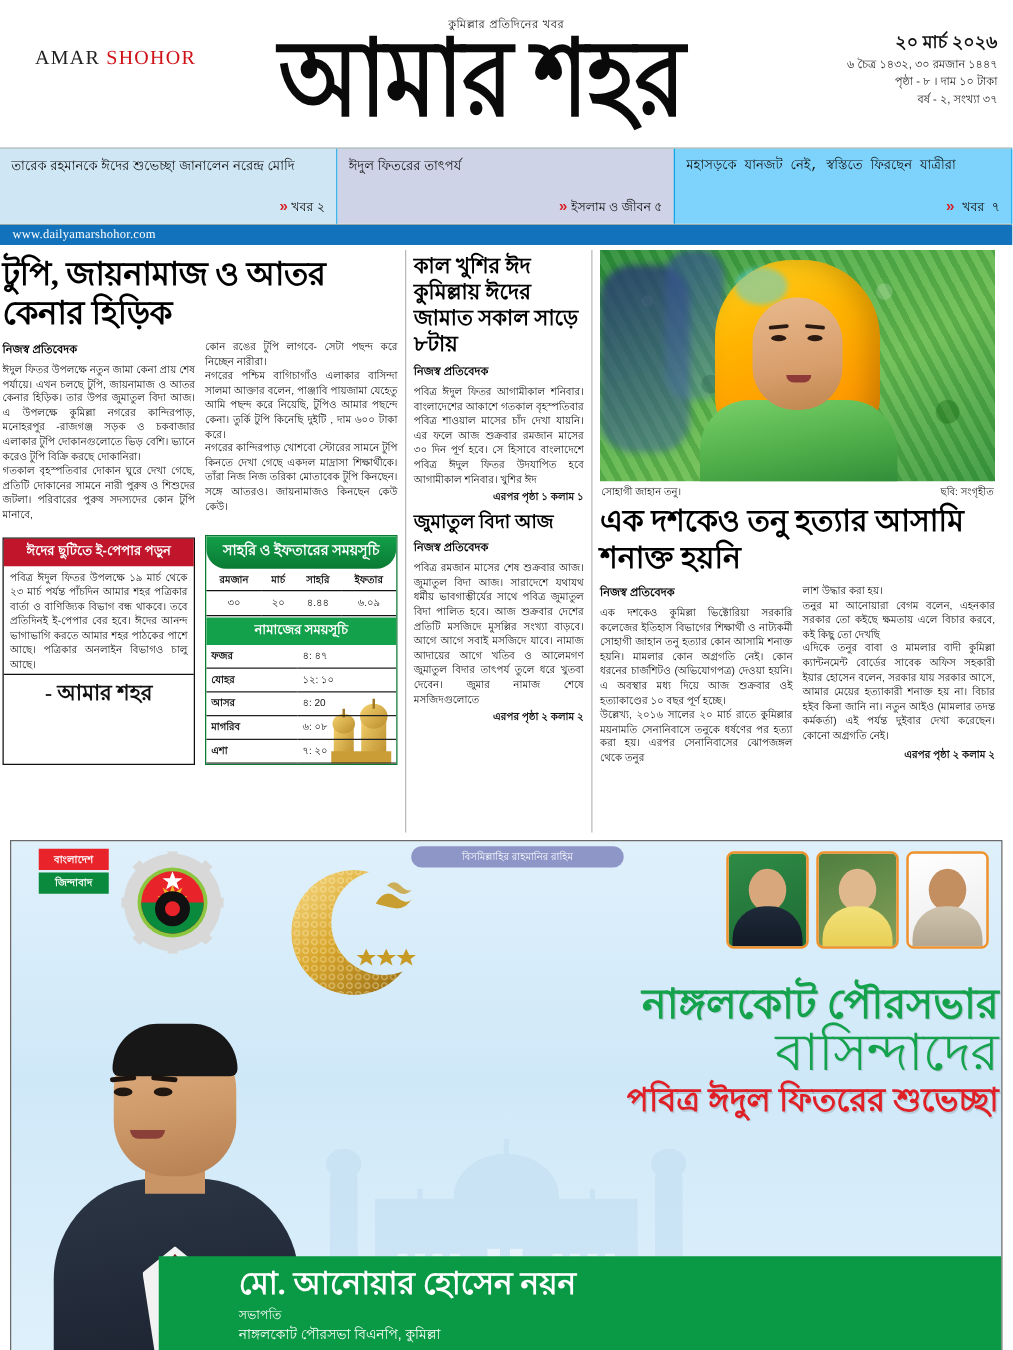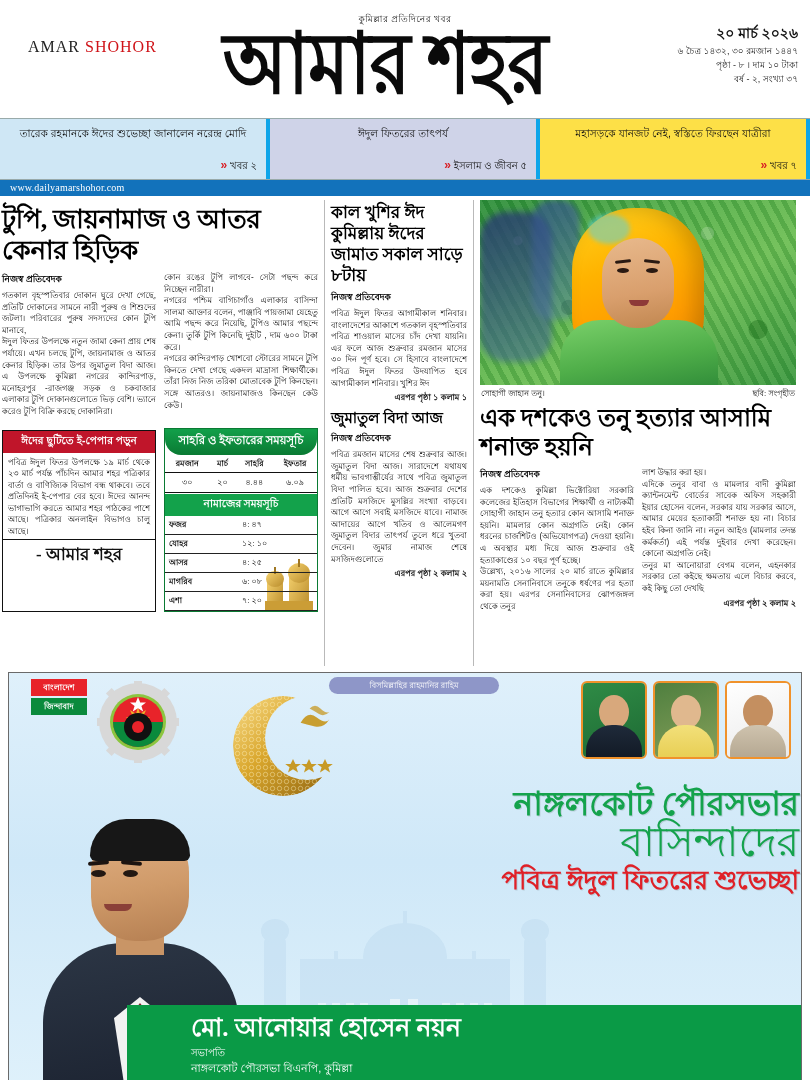--- a/index.html
+++ b/index.html
@@ -14,24 +14,24 @@
   .nameplate{position:absolute;left:150px;top:18px;width:470px;text-align:center;
     font-family:"Liberation Serif",serif;font-weight:bold;font-size:74px;line-height:80px;color:#0a0a0a;
     letter-spacing:-1px;white-space:nowrap;transform:scaleY(1.15);transform-origin:top center;}
   .dateblock{position:absolute;right:12px;top:22px;width:185px;text-align:right;line-height:1.35;}
   .dateblock .day{color:#d81f26;font-weight:bold;font-size:21px;letter-spacing:.5px;}
   .dateblock .greg{font-size:14px;font-weight:bold;color:#111;margin-top:2px;}
   .dateblock .small{font-size:9px;color:#1a1a1a;margin-top:2px;}
 
   
   .teasers{display:flex;height:60px;border-top:1px solid #9aa;border-bottom:1px solid #9aa;}
-  .teaser{position:relative;flex:1;padding:7px 9px 0 9px;border-right:4px solid #0ea5e9;text-align:center;}
+  .teaser{position:relative;flex:1;padding:7px 9px 0 9px;border-right:1px solid #0ea5e9;}
   .t1{background:#cfe7f5;}
   .t2{background:#cfd3e8;}
-  .t3{background:#fde047;}
+  .t3{background:#7dd3fc;font-family:Liberation Mono, monospace;}
   .teaser .txt{font-size:10.5px;line-height:15px;color:#101010;}
   .teaser .jump{position:absolute;right:9px;bottom:4px;font-size:10px;color:#101010;white-space:nowrap;}
   .teaser .jump b{color:#d81f26;font-size:12px;}
 
   
   .urlbar{background:#1272bb;color:#fff;font-family:"Liberation Serif",serif;font-size:10px;
     padding:2px 0 3px 10px;letter-spacing:.2px;}
 
   
   .main{display:flex;padding:4px 8px 0 2px;height:470px;box-sizing:border-box;}
@@ -190,22 +190,22 @@
 
   <div class="urlbar">www.dailyamarshohor.com</div>
 
   <div class="main">
 
     <div class="col-left">
       <div class="hl-left">টুপি, জায়নামাজ ও আতর কেনার হিড়িক</div>
       <div class="two-col">
         <div>
           <div class="byline">নিজস্ব প্রতিবেদক</div>
+          <div class="body">ঈদুল ফিতর উপলক্ষে নতুন জামা কেনা প্রায় শেষ পর্যায়ে। এখন চলছে টুপি, জায়নামাজ ও আতর কেনার হিড়িক। তার উপর জুমাতুল বিদা আজ। এ উপলক্ষে কুমিল্লা নগরের কান্দিরপাড়, মনোহরপুর -রাজগঞ্জ সড়ক ও চকবাজার এলাকার টুপি দোকানগুলোতে ভিড় বেশি। ভ্যানে করেও টুপি বিক্রি করছে দোকানিরা।</div>
           <div class="body">গতকাল বৃহস্পতিবার দোকান ঘুরে দেখা গেছে, প্রতিটি দোকানের সামনে নারী পুরুষ ও শিশুদের জটলা। পরিবারের পুরুষ সদস্যদের কোন টুপি মানাবে,</div>
-          <div class="body">ঈদুল ফিতর উপলক্ষে নতুন জামা কেনা প্রায় শেষ পর্যায়ে। এখন চলছে টুপি, জায়নামাজ ও আতর কেনার হিড়িক। তার উপর জুমাতুল বিদা আজ। এ উপলক্ষে কুমিল্লা নগরের কান্দিরপাড়, মনোহরপুর -রাজগঞ্জ সড়ক ও চকবাজার এলাকার টুপি দোকানগুলোতে ভিড় বেশি। ভ্যানে করেও টুপি বিক্রি করছে দোকানিরা।</div>
         </div>
         <div>
           <div class="body">কোন রঙের টুপি লাগবে- সেটা পছন্দ করে নিচ্ছেন নারীরা।</div>
           <div class="body">নগরের পশ্চিম বাগিচাগাঁও এলাকার বাসিন্দা সালমা আক্তার বলেন, পাঞ্জাবি পায়জামা যেহেতু আমি পছন্দ করে নিয়েছি, টুপিও আমার পছন্দে কেনা। তুর্কি টুপি কিনেছি দুইটি , দাম ৬০০ টাকা করে।</div>
           <div class="body">নগরের কান্দিরপাড় খোশবো স্টোরের সামনে টুপি কিনতে দেখা গেছে একদল মাদ্রাসা শিক্ষার্থীকে। তাঁরা নিজ নিজ তরিকা মোতাবেক টুপি কিনছেন। সঙ্গে আতরও। জায়নামাজও কিনছেন কেউ কেউ।</div>
         </div>
       </div>
 
       <div class="two-col" style="margin-top:6px;">
 
@@ -239,21 +239,21 @@
                 <tr>
                   <td class="n">ফজর</td>
                   <td class="v">৪: ৪৭</td>
                 </tr>
             <tr>
                   <td class="n">যোহর</td>
                   <td class="v">১২: ১০</td>
                 </tr>
             <tr>
                   <td class="n">আসর</td>
-                  <td class="v">৪: ২৫</td>
+                  <td class="v">৪: 20</td>
                 </tr>
             <tr>
                   <td class="n">মাগরিব</td>
                   <td class="v">৬: ০৮</td>
                 </tr>
             <tr>
                   <td class="n">এশা</td>
                   <td class="v">৭: ২০</td>
                 </tr>
           </tbody>
@@ -312,22 +312,22 @@
 
       <div class="hl-right">এক দশকেও তনু হত্যার আসামি শনাক্ত হয়নি</div>
       <div class="two-col">
         <div>
           <div class="byline">নিজস্ব প্রতিবেদক</div>
           <div class="body">এক দশকেও কুমিল্লা ভিক্টোরিয়া সরকারি কলেজের ইতিহাস বিভাগের শিক্ষার্থী ও নাট্যকর্মী সোহাগী জাহান তনু হত্যার কোন আসামি শনাক্ত হয়নি। মামলার কোন অগ্রগতি নেই। কোন ধরনের চার্জশিটও (অভিযোগপত্র) দেওয়া হয়নি। এ অবস্থার মধ্য দিয়ে আজ শুক্রবার ওই হত্যাকাণ্ডের ১০ বছর পূর্ণ হচ্ছে।</div>
           <div class="body">উল্লেখ্য, ২০১৬ সালের ২০ মার্চ রাতে কুমিল্লার ময়নামতি সেনানিবাসে তনুকে ধর্ষণের পর হত্যা করা হয়। এরপর সেনানিবাসের ঝোপজঙ্গল থেকে তনুর</div>
         </div>
         <div>
           <div class="body">লাশ উদ্ধার করা হয়।</div>
+          <div class="body">তনুর মা আনোয়ারা বেগম বলেন, এহনকার সরকার তো কইছে ক্ষমতায় এলে বিচার করবে, কই কিছু তো দেখছি</div>
           <div class="body">এদিকে তনুর বাবা ও মামলার বাদী কুমিল্লা ক্যান্টনমেন্ট বোর্ডের সাবেক অফিস সহকারী ইয়ার হোসেন বলেন, সরকার যায় সরকার আসে, আমার মেয়ের হত্যাকারী শনাক্ত হয় না। বিচার হইব কিনা জানি না। নতুন আইও (মামলার তদন্ত কর্মকর্তা) এই পর্যন্ত দুইবার দেখা করেছেন। কোনো অগ্রগতি নেই।</div>
-          <div class="body">তনুর মা আনোয়ারা বেগম বলেন, এহনকার সরকার তো কইছে ক্ষমতায় এলে বিচার করবে, কই কিছু তো দেখছি</div>
           <div class="jumpline">এরপর পৃষ্ঠা ২ কলাম ২</div>
         </div>
       </div>
     </div>
   </div>
 
   <div class="ad">
 
     <svg class="mosque-bg" viewBox="0 0 330 230">
       <g fill="#bcd9ee" opacity="0.85">

